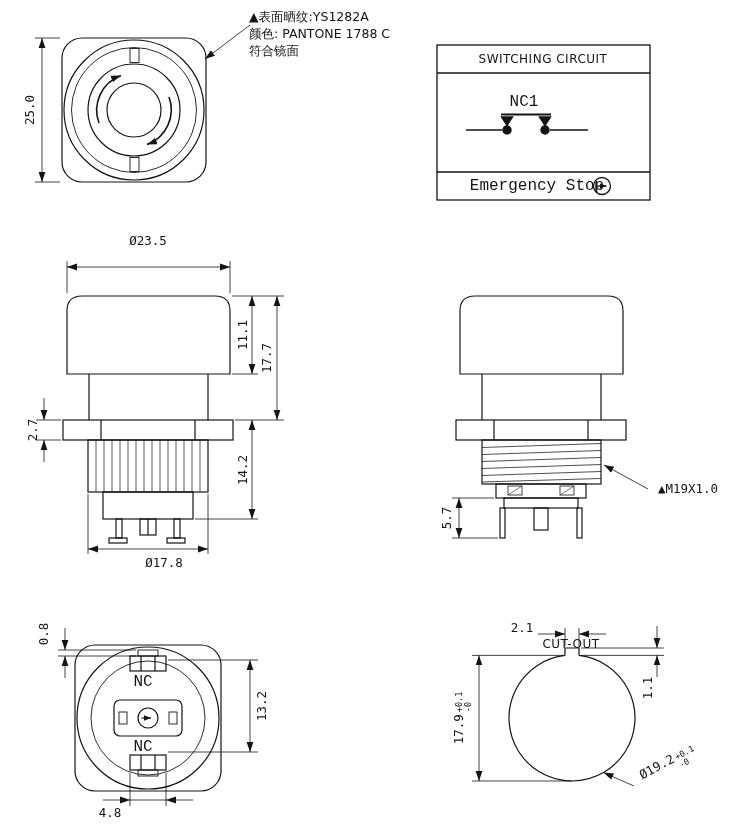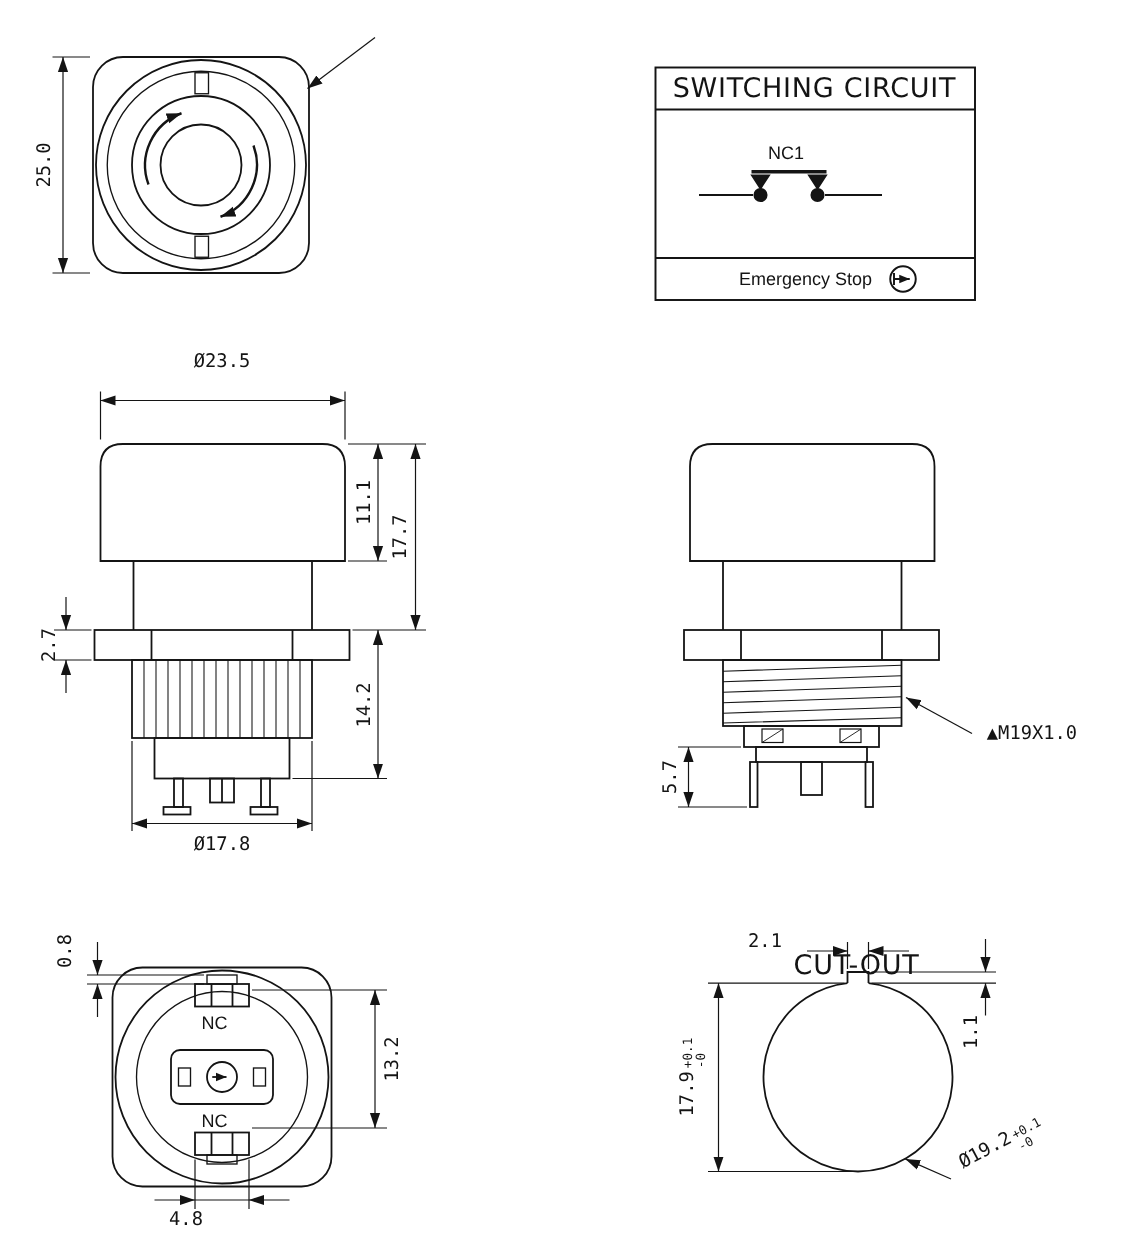--- a/index.html
+++ b/index.html
@@ -3,22 +3,22 @@
 <meta charset="utf-8">
 <style>
   html,body{margin:0;padding:0;background:#fff;}
   .canvas{position:relative;width:750px;height:840px;background:#ffffff;overflow:hidden;
           font-family:"DejaVu Sans Mono", monospace;color:#141414;}
   svg{position:absolute;left:0;top:0;}
   .lbl{position:absolute;font-size:12.5px;white-space:nowrap;color:#141414;
        transform:translate(-50%,-50%);font-family:"DejaVu Sans Mono", monospace;}
   .lbl.rot{transform:translate(-50%,-50%) rotate(-90deg);}
   .lbl.diag{transform:translate(-50%,-50%) rotate(-28deg);}
-  .lbl.big{font-size:18px;font-family:"DejaVu Sans", sans-serif;letter-spacing:.5px;}
-  .lbl.mid{font-size:12px;font-family:Liberation Sans, sans-serif;}
+  .lbl.big{font-size:12px;font-family:"DejaVu Sans", sans-serif;letter-spacing:.5px;}
+  .lbl.mid{font-size:16px;font-family:Liberation Mono, monospace;}
   .note{position:absolute;left:249px;top:8px;font-size:12.5px;line-height:17px;
         font-family:"DejaVu Sans", sans-serif;white-space:nowrap;}
   .tolstack{display:inline-flex;flex-direction:column;justify-content:center;
             font-size:8.5px;line-height:8.5px;margin-left:2px;vertical-align:1px;}
 </style>
 </head>
 <body>
 
 <div class="canvas">
 
@@ -178,45 +178,50 @@
       <line x1="581" y1="655.4" x2="664" y2="655.4"></line>
       <line x1="657" y1="626" x2="657" y2="648" marker-end="url(#arr)"></line>
       <line x1="657" y1="677" x2="657" y2="655.4" marker-end="url(#arr)"></line>
       <line x1="563" y1="655.4" x2="472" y2="655.4"></line>
       <line x1="572" y1="781" x2="472" y2="781"></line>
       <line x1="479" y1="655.4" x2="479" y2="781" marker-start="url(#arr)" marker-end="url(#arr)"></line>
       <line x1="634" y1="786" x2="603.5" y2="772.6" marker-end="url(#arr)"></line>
     </g>
   </svg>
 
+  <div class="note">
+    <div>▲表面晒纹:YS1282A</div>
+    <div>颜色: PANTONE 1788 C</div>
+    <div>符合镜面</div>
+  </div>
 
   <div class="lbl rot" style="left:29px;top:110px">25.0</div>
 
   <div class="lbl big" style="left:543px;top:59px">SWITCHING CIRCUIT</div>
   <div class="lbl mid" style="left:524px;top:102px">NC1</div>
   <div class="lbl mid" style="left:537px;top:186px">Emergency Stop</div>
 
   <div class="lbl" style="left:148px;top:240px">Ø23.5</div>
   <div class="lbl rot" style="left:242px;top:335px">11.1</div>
   <div class="lbl rot" style="left:266px;top:358px">17.7</div>
   <div class="lbl rot" style="left:32px;top:430px">2.7</div>
   <div class="lbl rot" style="left:242px;top:470px">14.2</div>
-  <div class="lbl" style="left:148px;top:562px">Ø17.8</div>
+  <div class="lbl" style="left:164px;top:562px">Ø17.8</div>
 
   <div class="lbl rot" style="left:446px;top:518px">5.7</div>
   <div class="lbl" style="left:688px;top:488px">▲M19X1.0</div>
 
   <div class="lbl mid" style="left:143px;top:682px">NC</div>
   <div class="lbl mid" style="left:143px;top:747px">NC</div>
   <div class="lbl rot" style="left:43px;top:634px">0.8</div>
   <div class="lbl rot" style="left:261px;top:706px">13.2</div>
-  <div class="lbl" style="left:124px;top:812px">4.8</div>
+  <div class="lbl" style="left:110px;top:812px">4.8</div>
 
   <div class="lbl big" style="left:571px;top:644px">CUT-OUT</div>
-  <div class="lbl" style="left:510px;top:627px">2.1</div>
+  <div class="lbl" style="left:522px;top:627px">2.1</div>
   <div class="lbl rot" style="left:647px;top:688px">1.1</div>
 
   <div class="lbl rot" style="left:461px;top:718px">
     <span>17.9</span><span class="tolstack">
         <span>+0.1</span>
         <span>-0</span>
       </span>
   </div>
 
   <div class="lbl diag" style="left:668px;top:764px">

